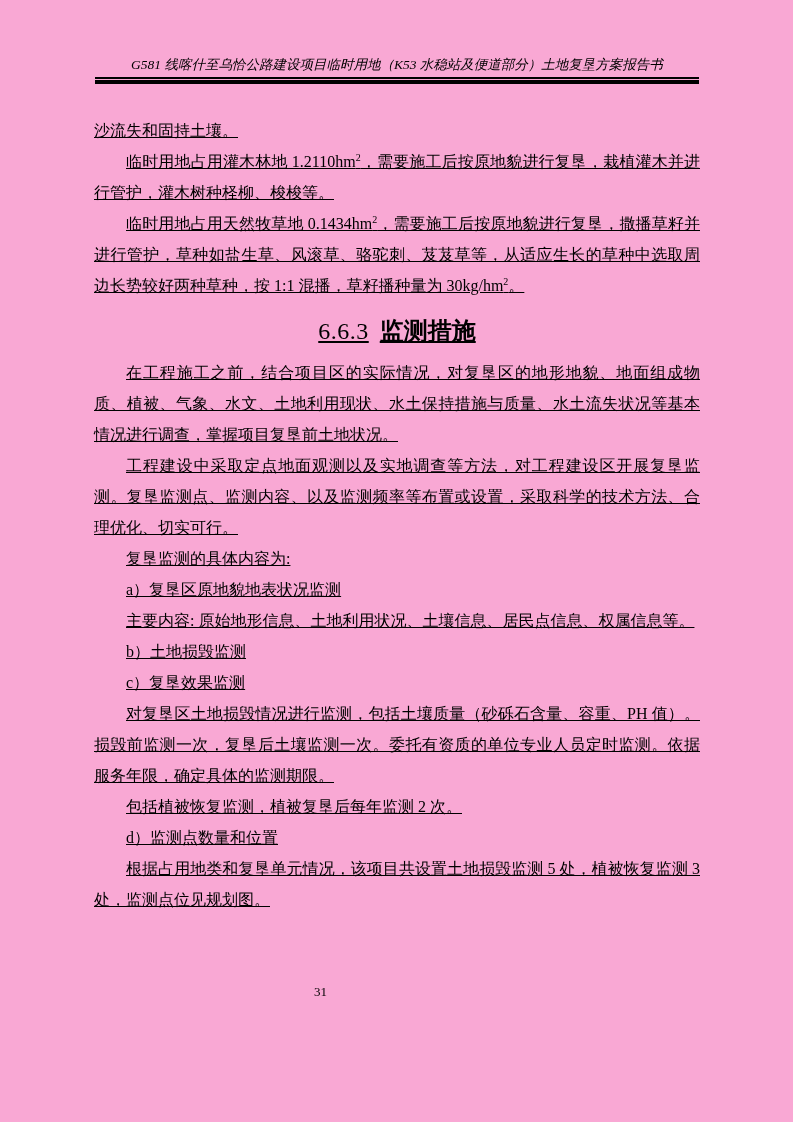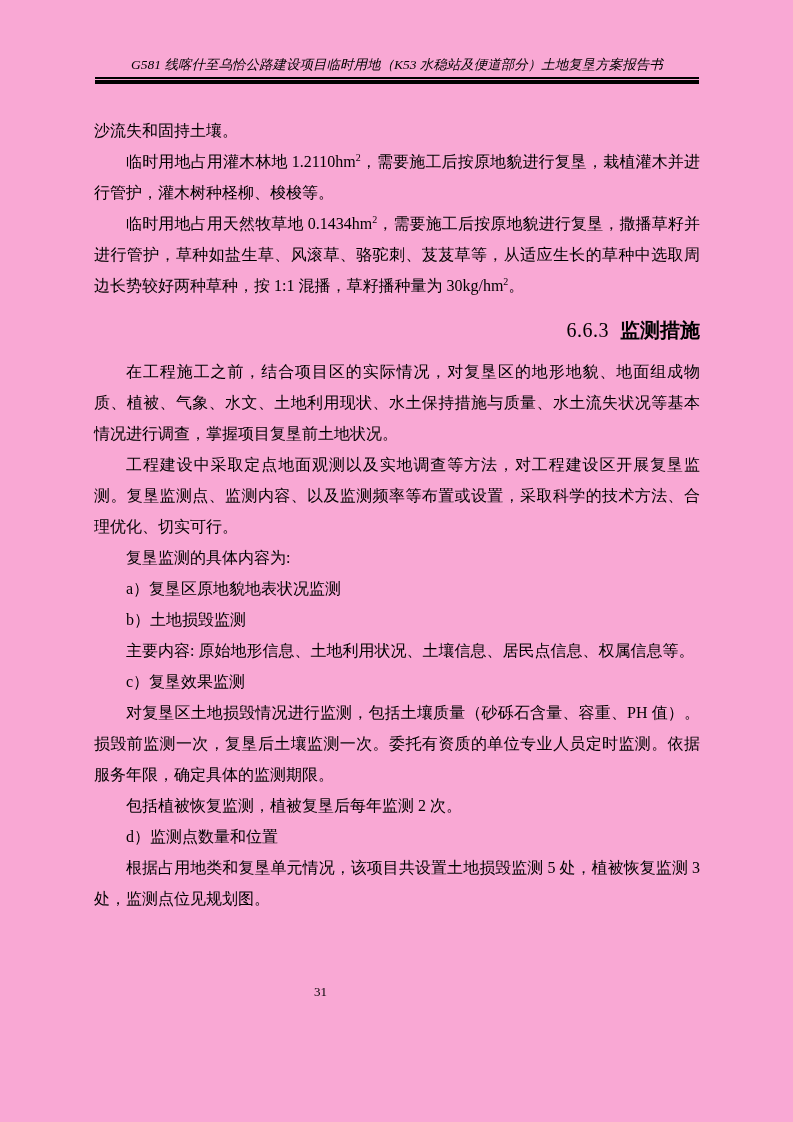--- a/index.html
+++ b/index.html
@@ -41,35 +41,36 @@
   }
   .content {
     position: absolute;
     top: 115px;
     left: 94px;
     width: 606px;
     font-size: 16px;
     line-height: 31px;
     text-align: justify;
     text-justify: inter-ideograph;
+    text-decoration: underline;
   }
   .para { margin: 0; }
   .indent { text-indent: 32px; }
   .sup {
     font-size: 10px;
     line-height: 0;
     vertical-align: super;
   }
   .section-heading {
     margin: 14px 0 10px 0;
-    font-size: 20px;
+    font-size: 24px;
     line-height: 31px;
     font-weight: normal;
     text-indent: 0;
-    text-align: right;
+    text-align: center;
   }
   .h-num {
     font-family: "Liberation Serif", "DejaVu Serif", serif;
     letter-spacing: 0.5px;
   }
   .h-title {
     font-family: "Liberation Sans", "DejaVu Sans", sans-serif;
     font-weight: bold;
     margin-left: 11px;
   }
@@ -103,23 +104,23 @@
     <h3 class="section-heading"><span class="h-num">6.6.3</span><span class="h-title">监测措施</span></h3>
 
     <p class="para indent"><span>在工程施工之前，结合项目区的实际情况，对复垦区的地形地貌、地面组成物质、植被、气象、水文、土地利用现状、水土保持措施与质量、水土流失状况等基本情况进行调查，掌握项目复垦前土地状况。</span></p>
 
     <p class="para indent"><span>工程建设中采取定点地面观测以及实地调查等方法，对工程建设区开展复垦监测。复垦监测点、监测内容、以及监测频率等布置或设置，采取科学的技术方法、合理优化、切实可行。</span></p>
 
     <p class="para indent"><span>复垦监测的具体内容为:</span></p>
 
     <p class="para indent"><span>a）复垦区原地貌地表状况监测</span></p>
 
+    <p class="para indent"><span>主要内容: 原始地形信息、土地利用状况、土壤信息、居民点信息、权属信息等。</span></p>
+
     <p class="para indent"><span>b）土地损毁监测</span></p>
-
-    <p class="para indent"><span>主要内容: 原始地形信息、土地利用状况、土壤信息、居民点信息、权属信息等。</span></p>
 
     <p class="para indent"><span>c）复垦效果监测</span></p>
 
     <p class="para indent"><span>对复垦区土地损毁情况进行监测，包括土壤质量（砂砾石含量、容重、PH 值）。损毁前监测一次，复垦后土壤监测一次。委托有资质的单位专业人员定时监测。依据服务年限，确定具体的监测期限。</span></p>
 
     <p class="para indent"><span>包括植被恢复监测，植被复垦后每年监测 2 次。</span></p>
 
     <p class="para indent"><span>d）监测点数量和位置</span></p>
 
     <p class="para indent"><span>根据占用地类和复垦单元情况，该项目共设置土地损毁监测 5 处，植被恢复监测 3 处，监测点位见规划图。</span></p>

